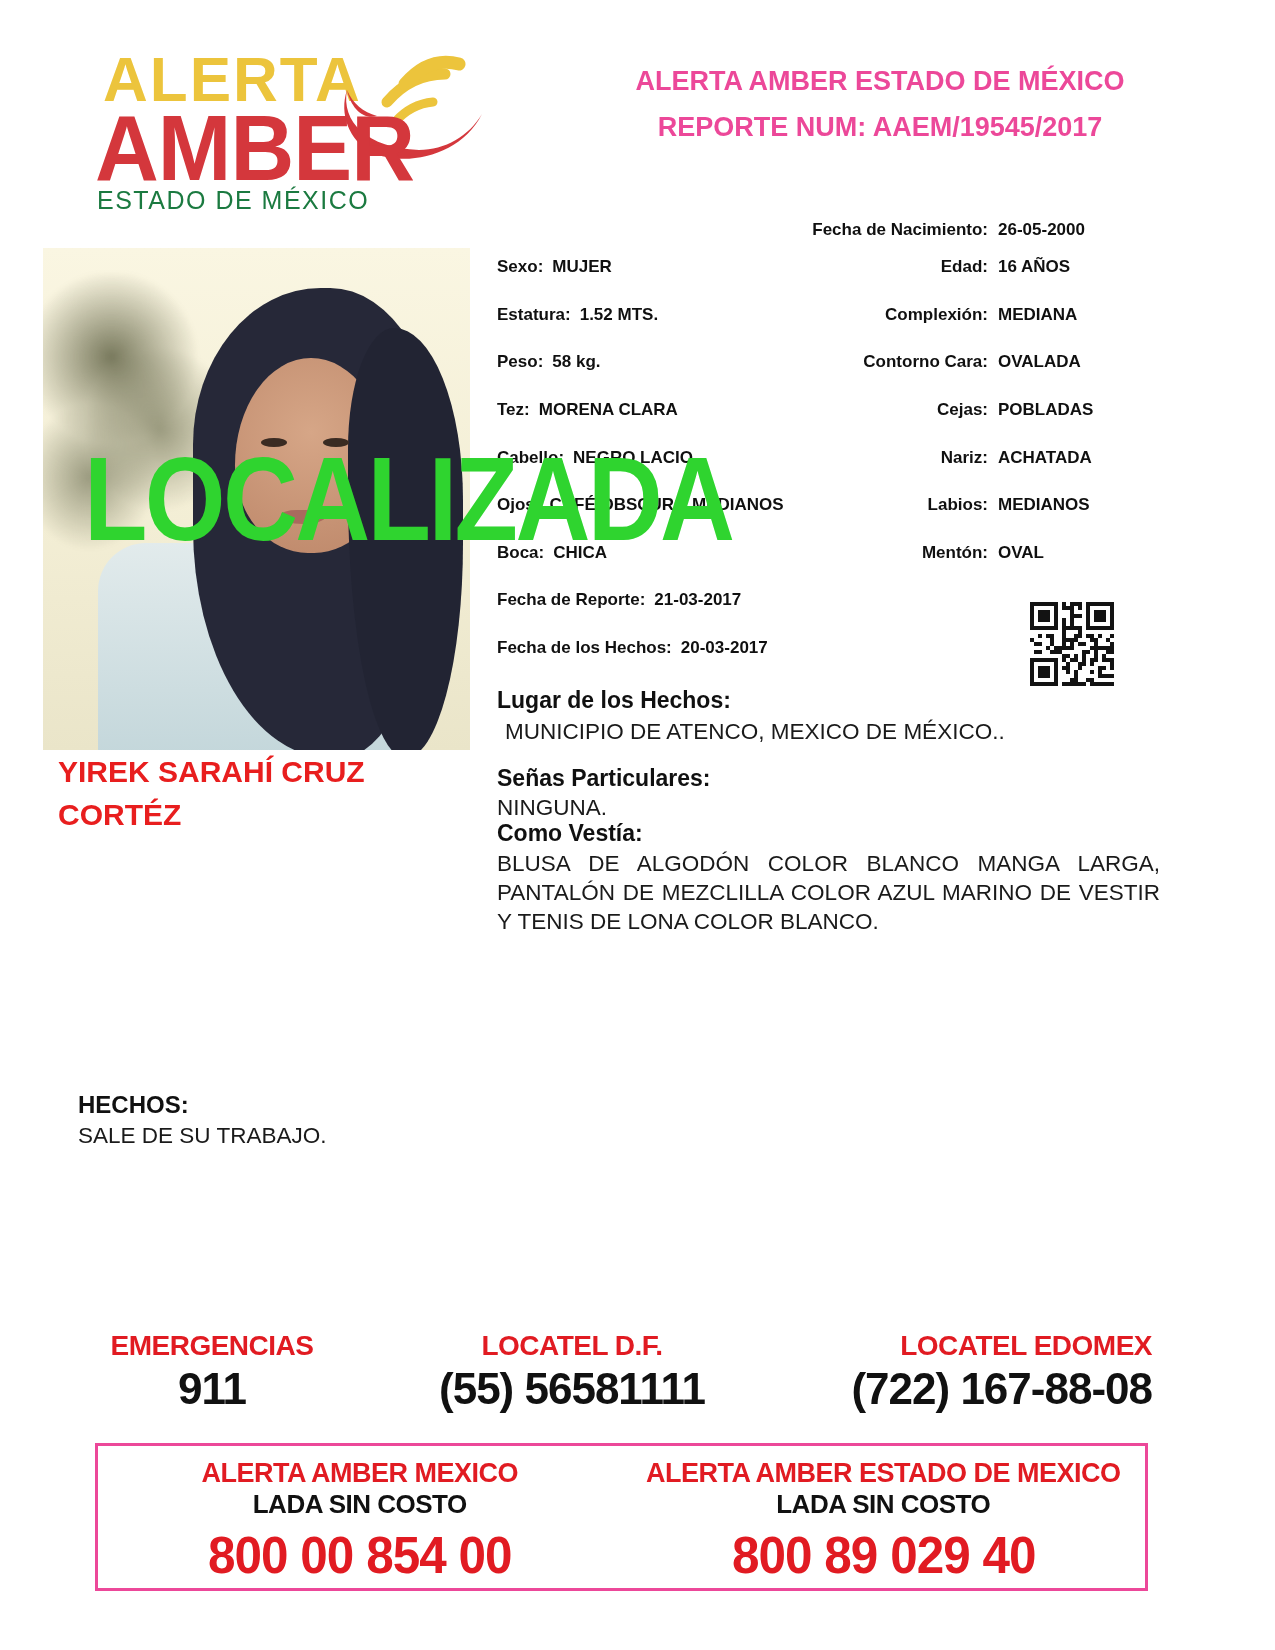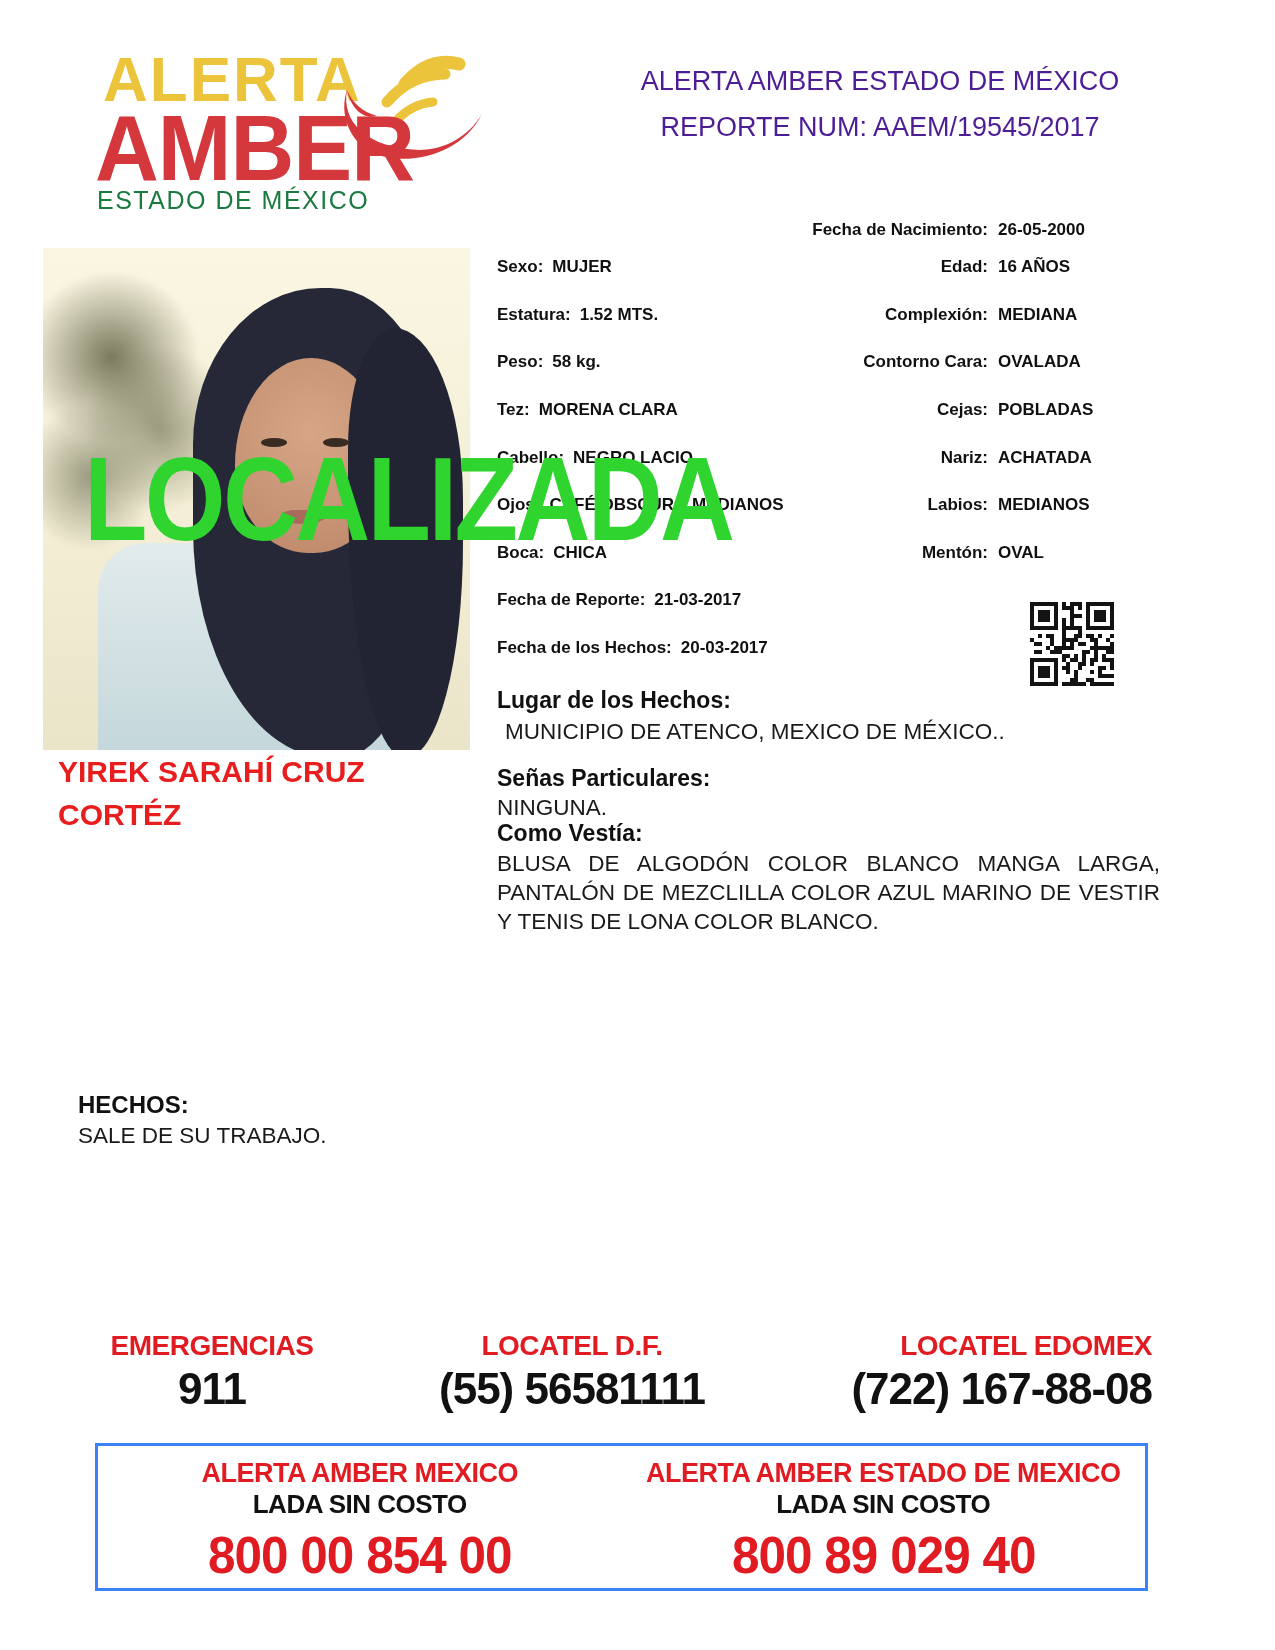--- a/index.html
+++ b/index.html
@@ -7,21 +7,21 @@
   .page { position:relative; width:1275px; height:1650px; background:#ffffff; margin:0 auto; overflow:hidden; color:#111; }
 
   
   .logo { position:absolute; left:95px; top:44px; width:380px; height:175px; }
   .logo-alerta { position:absolute; left:8px; top:0; font-size:62px; font-weight:bold; color:#ecc43c; letter-spacing:2px; transform:scaleY(1.02); }
   .logo-amber  { position:absolute; left:0;  top:52px; font-size:92px; font-weight:bold; color:#d4373c; letter-spacing:-1px; transform:scaleX(.96); transform-origin:0 0; }
   .logo-estado { position:absolute; left:2px; top:142px; font-size:25px; font-weight:normal; color:#1b7a40; letter-spacing:1.5px; }
   .logo-swoosh { position:absolute; left:238px; top:8px; width:150px; height:125px; }
 
   
-  .hdr { position:absolute; left:575px; top:58px; width:610px; text-align:center; font-weight:normal; font-size:27px; color:#4c1d95; line-height:46px; }
+  .hdr { position:absolute; left:575px; top:58px; width:610px; text-align:center; font-weight:bold; font-size:27px; color:#ec4899; line-height:46px; }
 
   
   .photo { position:absolute; left:43px; top:248px; width:427px; height:502px; overflow:hidden;
            background:linear-gradient(180deg,#faf6e2 0%,#f3eed5 55%,#eae5c9 100%); }
   .tree { position:absolute; left:-15px; top:25px; width:220px; height:300px; filter:blur(2px);
           background:
             radial-gradient(ellipse 55% 40% at 38% 28%, rgba(88,90,60,.8), rgba(88,90,60,0) 72%),
             radial-gradient(ellipse 48% 38% at 60% 52%, rgba(106,108,78,.65), rgba(106,108,78,0) 72%),
             radial-gradient(ellipse 42% 34% at 28% 68%, rgba(94,97,68,.6), rgba(94,97,68,0) 72%); }
   .shirt { position:absolute; left:55px; top:295px; width:300px; height:210px;
@@ -71,21 +71,21 @@
   
   .contact { position:absolute; top:1330px; text-align:center; }
   .contact .clabel { color:#e11b22; font-size:28px; font-weight:bold; letter-spacing:-.5px; }
   .contact .cnumber { color:#111; font-size:44px; font-weight:bold; letter-spacing:-1px; margin-top:2px; }
   .contact.c1 { left:62px;  width:300px; }
   .contact.c2 { left:392px; width:360px; }
   .contact.c3 { left:772px; width:380px;text-align:right; }
 
   
   .bottom-box { position:absolute; left:95px; top:1443px; width:1053px; height:148px;
-                border:3px solid #3b82f6; display:flex; }
+                border:3px solid #ec4899; display:flex; }
   .bb-col { flex:1; text-align:center; padding-top:12px; }
   .bb-title { color:#e11b22; font-size:27px; font-weight:bold; letter-spacing:-.5px; }
   .bb-sub   { color:#111; font-size:26px; font-weight:bold; letter-spacing:-.5px; }
   .bb-num   { color:#e11b22; font-size:52px; font-weight:bold; letter-spacing:-1px; margin-top:5px;
               transform:scaleX(.95); transform-origin:50% 0; }
 </style>
 </head>
 <body>
 
 <div class="page">

